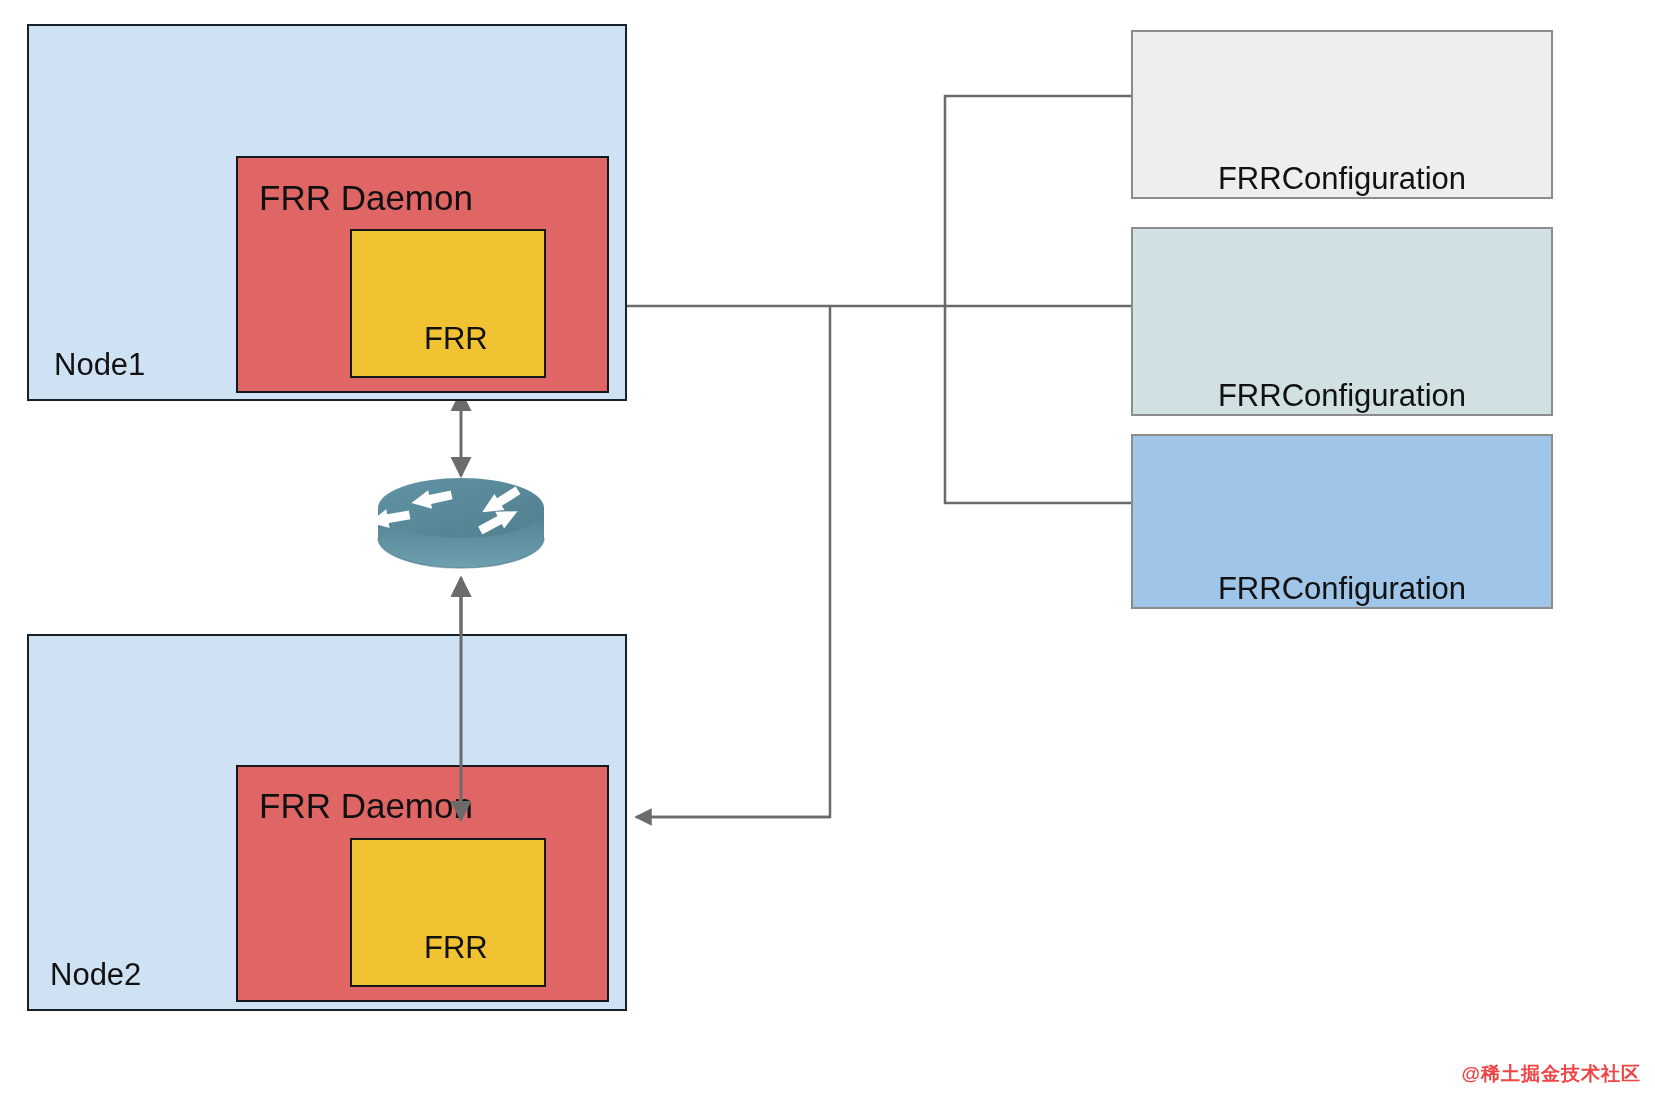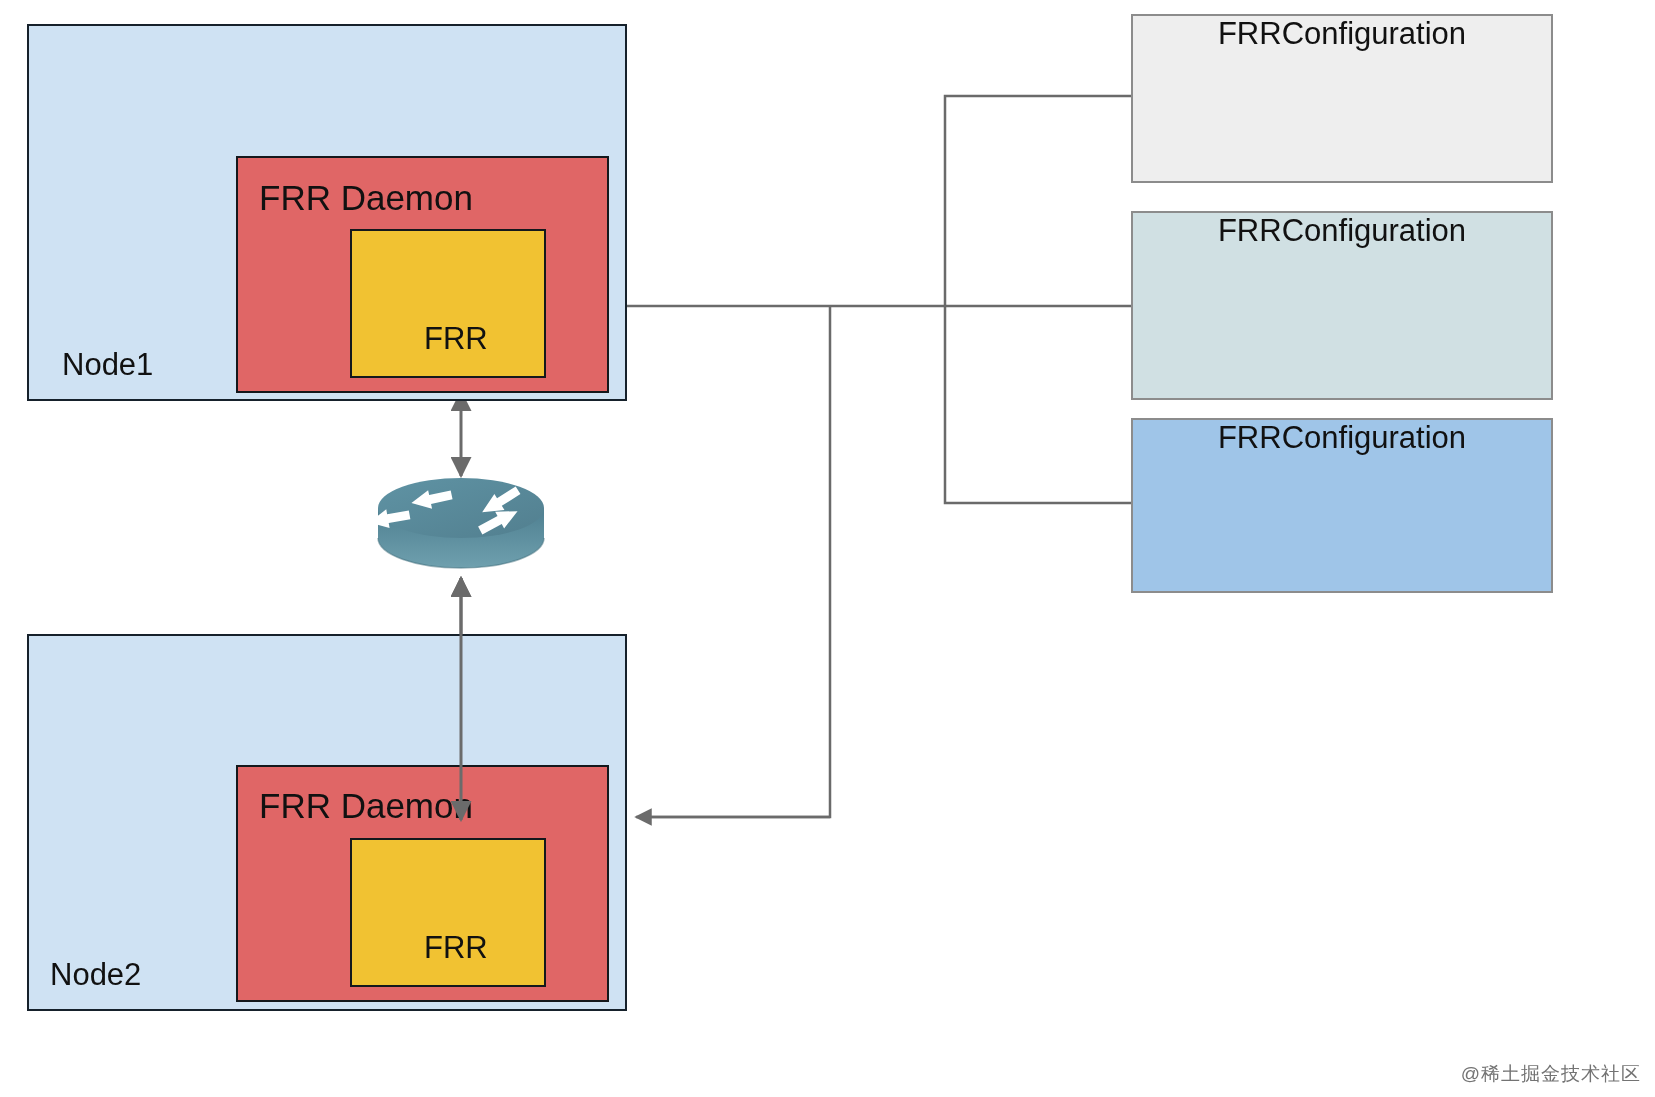--- a/index.html
+++ b/index.html
@@ -52,44 +52,46 @@
     font-size: 31px;
     color: #111111;
     white-space: nowrap;
     text-align: right;
   }
   .cfg-box {
     position: absolute;
     box-sizing: border-box;
     border: 2px solid #8c8c8c;
     display: flex;
-    align-items: flex-start;
+    align-items: flex-end;
     justify-content: center;
+    margin-top: 16px;
   }
   .cfg-label {
     font-size: 31px;
     color: #111111;
     white-space: nowrap;
   }
   .svg-layer {
     position: absolute;
     left: 0;
     top: 0;
     width: 1655px;
     height: 1097px;
     pointer-events: none;
   }
   .watermark {
     position: absolute;
     right: 14px;
     bottom: 10px;
     font-size: 19px;
-    color: #737373;
+    color: #ef4444;
     letter-spacing: 1px;
     white-space: nowrap;
+    font-weight: bold;
   }
 </style>
 </head>
 <body>
 
 <div id="canvas">
 
   <svg class="svg-layer" viewBox="0 0 1655 1097" width="1655" height="1097">
     <defs>
       <marker id="arrowEnd" viewBox="0 0 10 10" refX="9" refY="5" markerWidth="7" markerHeight="7" orient="auto-start-reverse">
@@ -122,21 +124,21 @@
 
     <line x1="830" y1="817" x2="636" y2="817" stroke="#6b6b6b" stroke-width="2.5" marker-end="url(#arrowEnd)"></line>
 
     <line x1="461" y1="392" x2="461" y2="476" stroke="#6b6b6b" stroke-width="3" marker-start="url(#arrowStart)" marker-end="url(#arrowEnd)"></line>
 
     <line x1="461" y1="578" x2="461" y2="820" stroke="#6b6b6b" stroke-width="3" marker-start="url(#arrowStart)" marker-end="url(#arrowEnd)"></line>
   </svg>
 
   <div class="node-box" style="left:27px; top:24px; width:600px; height:377px;">
   </div>
-  <div class="node-label" style="left:62px; top:347px;text-align:right;">Node1</div>
+  <div class="node-label" style="left:54px; top:347px;text-align:right;">Node1</div>
 
   <div class="daemon-box" style="left:236px; top:156px; width:373px; height:237px;">
   </div>
   <div class="daemon-label" style="left:259px; top:178px;">FRR Daemon</div>
 
   <div class="frr-box" style="left:350px; top:229px; width:196px; height:149px;">
   </div>
   <div class="frr-label" style="left:424px; top:321px;">FRR</div>
 
   <svg class="svg-layer" viewBox="0 0 1655 1097" width="1655" height="1097">

